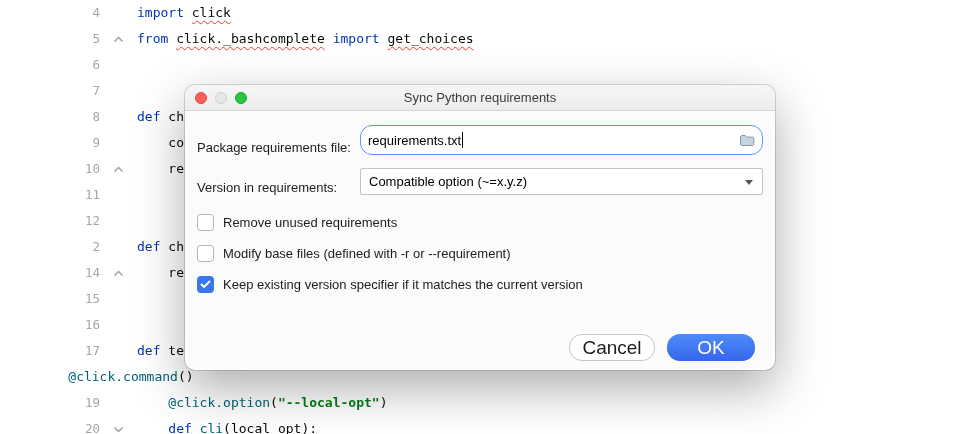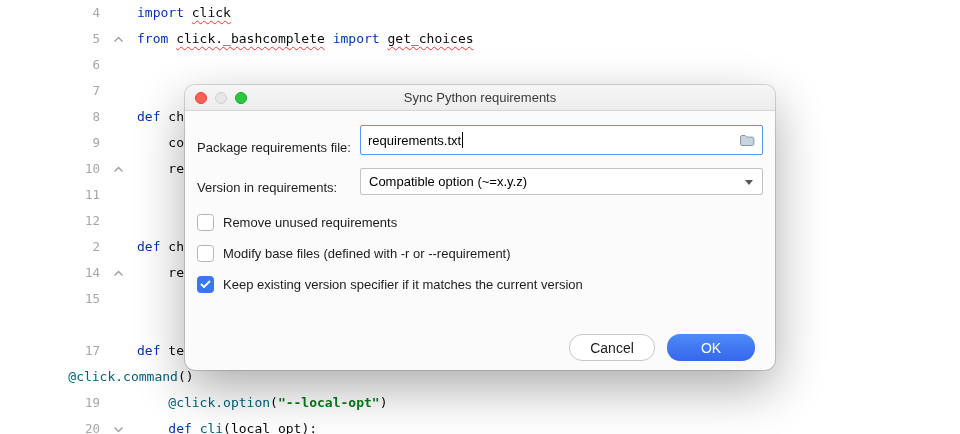--- a/index.html
+++ b/index.html
@@ -32,39 +32,39 @@
   .traffic { position:absolute; left:10px; top:7px; display:flex; gap:8px; }
   .tl { width:12px; height:12px; border-radius:50%; }
   .tl.red   { background:#ff5f57; border:1px solid #e0443e; }
   .tl.mid   { background:#e7e7e7; border:1px solid #cfcfcf; }
   .tl.green { background:#2ac63f; border:1px solid #1aa82b; }
 
   .dbody { flex:1; padding:14px 12px 9px 12px; display:flex; flex-direction:column; }
   .frow { display:flex; align-items:flex-end; }
   .frow.first { margin-bottom:13px; }
   .frow label { width:163px; flex:none; font-size:13px; color:#1e1e1e; white-space:nowrap; }
-  .tinput { flex:1; height:30px; border:1.5px solid #5b97f7; border-radius:2px; background:#fff;
+  .tinput { flex:1; height:30px; border:1.5px solid #5b97f7; border-radius:12px; background:#fff;
             display:flex; align-items:center; padding:0 28px 0 7px; position:relative; font-size:13px; color:#000; }
   .caret { width:1px; height:16px; background:#000; margin-left:1px; flex:none; }
   .folder { position:absolute; right:7px; top:8px; }
   .select { flex:1; height:27px; border:1px solid #c2c2c2; border-radius:2px; background:#fff;
             display:flex; align-items:center; padding:0 26px 0 8px; position:relative; font-size:13px; color:#000; }
   .select .arr { position:absolute; right:9px; top:11px; width:0; height:0;
                  border-left:4.5px solid transparent; border-right:4.5px solid transparent;
                  border-top:5.5px solid #565656; }
 
   .checks { margin-top:17px; display:flex; flex-direction:column; gap:11px; }
   .crow { display:flex; align-items:center; height:20px; }
   .cbox { width:17px; height:17px; border-radius:3.5px; border:1px solid #b3b3b3; background:#fff;
           flex:none; display:flex; align-items:center; justify-content:center; }
   .cbox.on { background:var(--accent); border-color:var(--accent); }
   .clbl { margin-left:9px; font-size:13px; color:#1c1c1c; }
 
   .buttons { margin-top:auto; display:flex; justify-content:flex-end; align-items:center; gap:12px; padding-right:8px; }
-  button { height:27px; border-radius:13px; font-size:14px; font-family:"Liberation Sans",sans-serif; cursor:default; }
+  button { height:27px; border-radius:13px; font-size:19px; font-family:"Liberation Sans",sans-serif; cursor:default; }
   .cancel { width:86px; background:#fff; border:1px solid #c7c7c7; color:#1d1d1d; }
   .ok { width:88px; background:linear-gradient(#4e8bf8,#3566ec); border:none; color:#fff; }
 </style>
 </head>
 <body>
 
 <div class="editor">
     <div class="line">
       <div class="ln">4</div>
       <div class="foldcol"></div>
@@ -131,20 +131,21 @@
         </svg>
       </div>
       <div class="code"><span class="plain">    re</span></div>
     </div>
     <div class="line">
       <div class="ln">15</div>
       <div class="foldcol"></div>
       <div class="code"></div>
     </div>
     <div class="line">
+      <div class="ln">16</div>
       <div class="foldcol"></div>
       <div class="code"></div>
     </div>
     <div class="line">
       <div class="ln">17</div>
       <div class="foldcol"></div>
       <div class="code"><span class="kw">def </span><span class="plain">te</span></div>
     </div>
     <div class="line">
       <div class="foldcol"></div>

